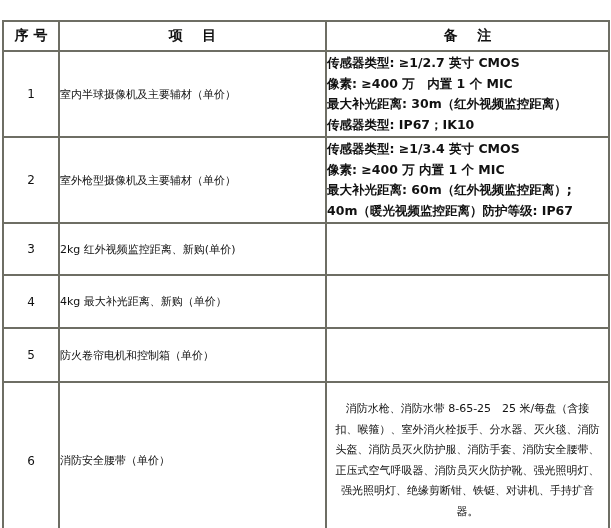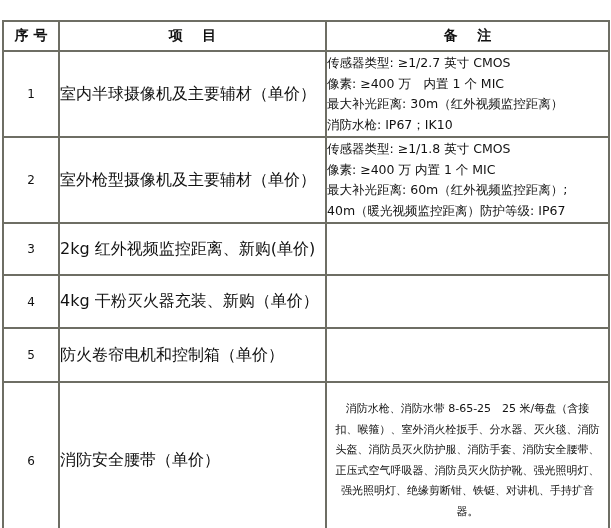--- a/index.html
+++ b/index.html
@@ -4,25 +4,25 @@
 <style>
   html, body { margin: 0; padding: 0; background: #ffffff; }
   body { width: 611px; height: 528px; position: relative; overflow: hidden;
          font-family: "DejaVu Serif", "Liberation Serif", serif; color: #111; }
   table.doc { position: absolute; left: 2px; top: 20px; border-collapse: collapse;
               width: 606px; table-layout: fixed; }
   table.doc td, table.doc th { border: 2px solid #6e6e64; padding: 0; vertical-align: middle; }
   th { font-weight: bold; font-size: 14px; height: 28px; text-align: center;
        font-family: "DejaVu Sans", "Liberation Sans", sans-serif; }
   td.num { text-align: center; font-size: 12px; font-family: "DejaVu Sans", sans-serif; }
-  td.item { font-size: 16px; padding-left: 1px; white-space: nowrap;
+  td.item { font-size: 11px; padding-left: 1px; white-space: nowrap;
             font-family: "DejaVu Sans", "Liberation Sans", sans-serif; }
   td.note { font-size: 12.5px; line-height: 20.5px; padding-left: 1px; white-space: nowrap;
             font-family: "DejaVu Sans", "Liberation Sans", sans-serif; }
-  td.note div { display: block; }
+  td.note div { display: block; font-weight: bold; }
   td.note.center { text-align: center; font-size: 11px; line-height: 20.5px;
                    padding: 0 8px; white-space: normal; }
   tr.r1 td { height: 84px; }
   tr.r2 td { height: 84px; }
   tr.r3 td { height: 50px; }
   tr.r4 td { height: 51px; }
   tr.r5 td { height: 52px; }
   tr.r6 td { height: 155px; }
 </style>
 </head>
@@ -42,41 +42,41 @@
     </tr>
   </thead>
   <tbody>
     <tr class="r1">
       <td class="num">1</td>
       <td class="item">室内半球摄像机及主要辅材（单价）</td>
       <td class="note">
         <div>传感器类型: ≥1/2.7 英寸 CMOS</div>
         <div>像素: ≥400 万　内置 1 个 MIC</div>
         <div>最大补光距离: 30m（红外视频监控距离）</div>
-        <div>消防水枪: IP67；IK10</div>
+        <div>传感器类型: IP67；IK10</div>
       </td>
     </tr>
     <tr class="r2">
       <td class="num">2</td>
       <td class="item">室外枪型摄像机及主要辅材（单价）</td>
       <td class="note">
-        <div>传感器类型: ≥1/1.8 英寸 CMOS</div>
+        <div>传感器类型: ≥1/3.4 英寸 CMOS</div>
         <div>像素: ≥400 万 内置 1 个 MIC</div>
         <div>最大补光距离: 60m（红外视频监控距离）;</div>
         <div>40m（暖光视频监控距离）防护等级: IP67</div>
       </td>
     </tr>
     <tr class="r3">
       <td class="num">3</td>
       <td class="item">2kg 红外视频监控距离、新购(单价)</td>
       <td class="note"></td>
     </tr>
     <tr class="r4">
       <td class="num">4</td>
-      <td class="item">4kg 干粉灭火器充装、新购（单价）</td>
+      <td class="item">4kg 最大补光距离、新购（单价）</td>
       <td class="note"></td>
     </tr>
     <tr class="r5">
       <td class="num">5</td>
       <td class="item">防火卷帘电机和控制箱（单价）</td>
       <td class="note"></td>
     </tr>
     <tr class="r6">
       <td class="num">6</td>
       <td class="item">消防安全腰带（单价）</td>

